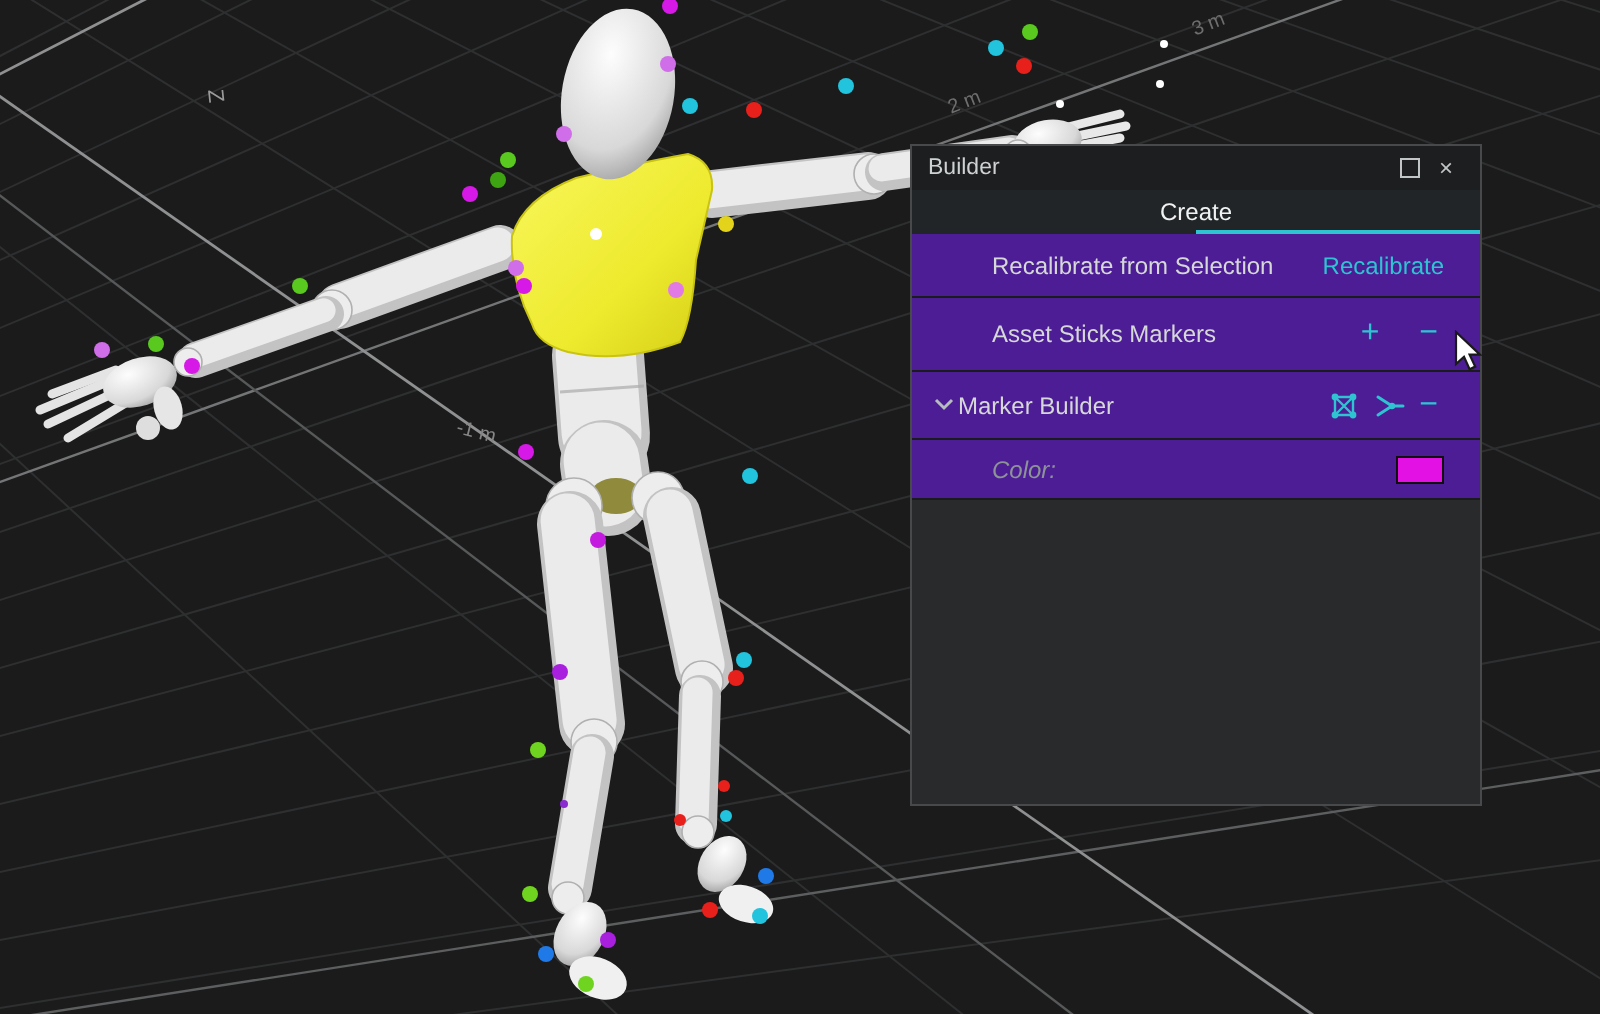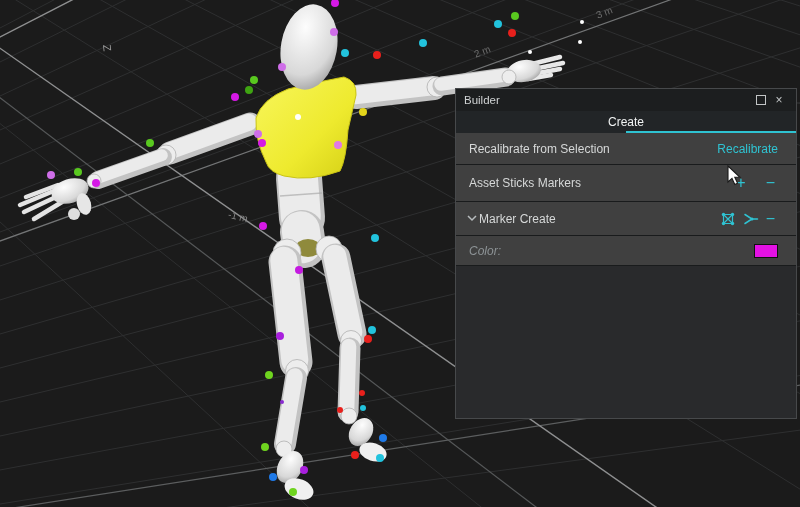--- a/index.html
+++ b/index.html
@@ -8,37 +8,37 @@
          -webkit-font-smoothing:antialiased;}
   #scene{position:absolute;left:0;top:0;}
   
   .glabel{position:absolute;font-size:10px;color:#7c7c7c;pointer-events:none;white-space:nowrap;}
   .lbl-z{left:104px;top:42px;font-size:11px;color:#9a9a9a;transform:rotate(84deg);}
   .lbl-m1{left:228px;top:211px;transform:rotate(14deg);color:#858585;}
   .lbl-m2{left:474px;top:46px;transform:rotate(-21deg);color:#6e6e6e;}
   .lbl-m3{left:596px;top:7px;transform:rotate(-21deg);color:#6e6e6e;}
 
   
-  #panel{position:absolute;left:455px;top:72px;width:342px;height:331px;
-         background:#404040;border:1px solid #47494b;box-sizing:border-box;
-         display:flex;flex-direction:column;color:#d6d8d8;font-size:12px;margin-top:16px;}
+  #panel{position:absolute;left:455px;top:72px;width:286px;height:331px;
+         background:#4c1d95;border:1px solid #47494b;box-sizing:border-box;
+         display:flex;flex-direction:column;color:#d6d8d8;font-size:12px;}
   .titlebar{height:22px;background:#1c1e1f;display:flex;align-items:center;
             padding:0 8px 0 8px;flex:0 0 auto;}
   .titlebar .t{font-size:11.5px;color:#cfd2d3;flex:1;}
   .winbtn{width:18px;height:16px;display:flex;align-items:center;justify-content:center;
           color:#c2c5c6;cursor:default;}
   .maxbox{width:8px;height:8px;border:1px solid #c2c5c6;display:block;}
   .closex{font-size:12px;line-height:10px;}
   .tabs{height:22px;background:#222527;display:flex;flex:0 0 auto;position:relative;}
   .tab{flex:1;display:flex;align-items:center;justify-content:center;font-size:12px;}
   .tab.inactive{color:#646c70;}
   .tab.active{color:#f1f3f3;}
   .tab-underline{position:absolute;right:0;bottom:0;width:50%;height:2px;background:#2fc3d2;}
   .prow{display:flex;align-items:center;border-bottom:1px solid #191b1c;flex:0 0 auto;
-        padding-left:13px;padding-right:18px;}
+        padding-left:40px;padding-right:18px;}
   .r1{height:31px;}
   .r2{height:36px;}
   .r3{height:33px;padding-left:8px;}
   .r4{height:29px;border-bottom:1px solid #191b1c;font-style:italic;}
   .grow{flex:1;}
   .teal{color:#2fc3d2;}
   .plusminus{font-size:16px;color:#2fc3d2;line-height:14px;padding:0 3px;cursor:default;}
   .gap14{width:14px;}
   .chev{width:15px;display:flex;align-items:center;justify-content:center;margin-right:0px;}
   .subtle{color:#8d9396;}
@@ -238,21 +238,21 @@
       <span class="gap14"></span>
       <span class="plusminus">−</span>
     </div>
 
     <div class="prow r3">
       <span class="chev">
         <svg width="10" height="7" viewBox="0 0 10 7">
             <polyline points="1,1 5,5 9,1" fill="none" stroke="#b7bcbe" stroke-width="1.5"></polyline>
           </svg>
       </span>
-      <span>Marker Create</span>
+      <span>Marker Builder</span>
       <span class="grow"></span>
       <span class="iconbtn">
         <svg width="14" height="14" viewBox="0 0 14 14">
           <g stroke="#2fc3d2" stroke-width="1.2" fill="none">
             <path d="M2.5,2.5 L11.5,2.5 L11.5,11.5 L2.5,11.5 Z"></path>
             <path d="M2.5,2.5 L11.5,11.5 M11.5,2.5 L2.5,11.5"></path>
           </g>
           <g fill="#2fc3d2">
             <circle cx="2.5" cy="2.5" r="1.7"></circle>
               <circle cx="11.5" cy="2.5" r="1.7"></circle>

